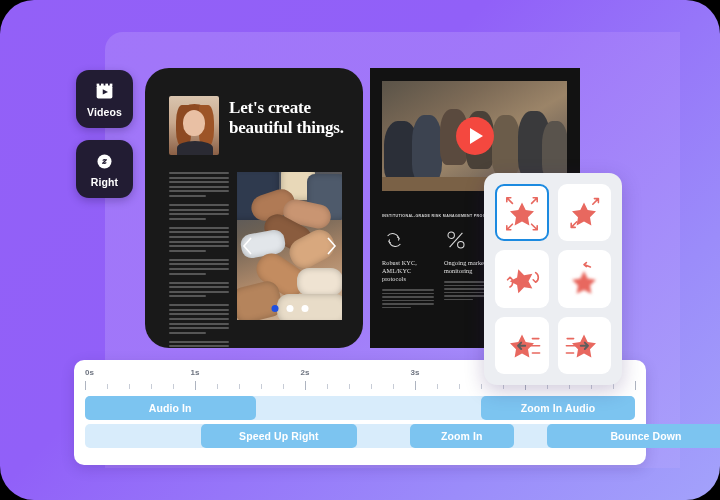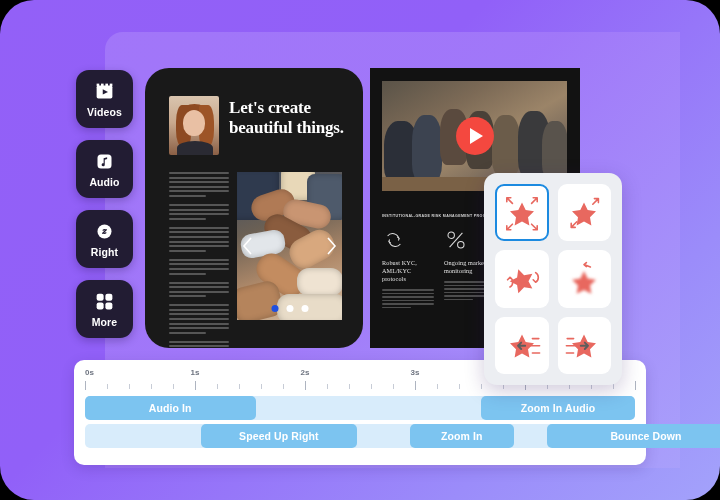--- a/index.html
+++ b/index.html
@@ -242,40 +242,24 @@
           <rect x="3" y="3" width="3" height="3" fill="#fff"></rect>
           <rect x="8" y="3" width="3" height="3" fill="#fff"></rect>
           <rect x="13" y="3" width="3" height="3" fill="#fff"></rect>
           <rect x="18" y="3" width="3" height="3" fill="#fff"></rect>
           <path d="M10 9.5 L16 12.5 L10 15.5 Z" fill="#221c33"></path>
         </svg>
         <div class="rail-label">Videos</div>
       </div>
       <div class="rail-btn">
         <svg viewBox="0 0 24 24" class="rail-ico">
-          <rect x="4" y="4" width="16" height="16" rx="4" fill="#fff"></rect>
-          <path d="M15 7 L11 8.2 V14 a1.8 1.8 0 1 0 1.3 1.7 V10 l2.7-.8 Z" fill="#221c33"></path>
-        </svg>
-        <div class="rail-label">Audio</div>
-      </div>
-      <div class="rail-btn">
-        <svg viewBox="0 0 24 24" class="rail-ico">
           <circle cx="12" cy="12" r="8" fill="#fff"></circle>
           <path d="M10 14 L14 10 M10.5 10.5 a2 2 0 0 1 3 0 M10.5 13.5 a2 2 0 0 0 3 0" stroke="#221c33" stroke-width="1.5" fill="none" stroke-linecap="round"></path>
         </svg>
         <div class="rail-label">Right</div>
-      </div>
-      <div class="rail-btn">
-        <svg viewBox="0 0 24 24" class="rail-ico">
-          <rect x="3" y="3" width="8" height="8" rx="2.5" fill="#fff"></rect>
-          <rect x="13" y="3" width="8" height="8" rx="2.5" fill="#fff"></rect>
-          <rect x="3" y="13" width="8" height="8" rx="2.5" fill="#fff"></rect>
-          <rect x="13" y="13" width="8" height="8" rx="2.5" fill="#fff"></rect>
-        </svg>
-        <div class="rail-label">More</div>
       </div>
     </div>
 
   <div class="canvas">
 
     <div class="slide slide-a">
       <div class="portrait">
         <div class="hairTop"></div>
           <div class="hairL"></div>
           <div class="hairR"></div>

